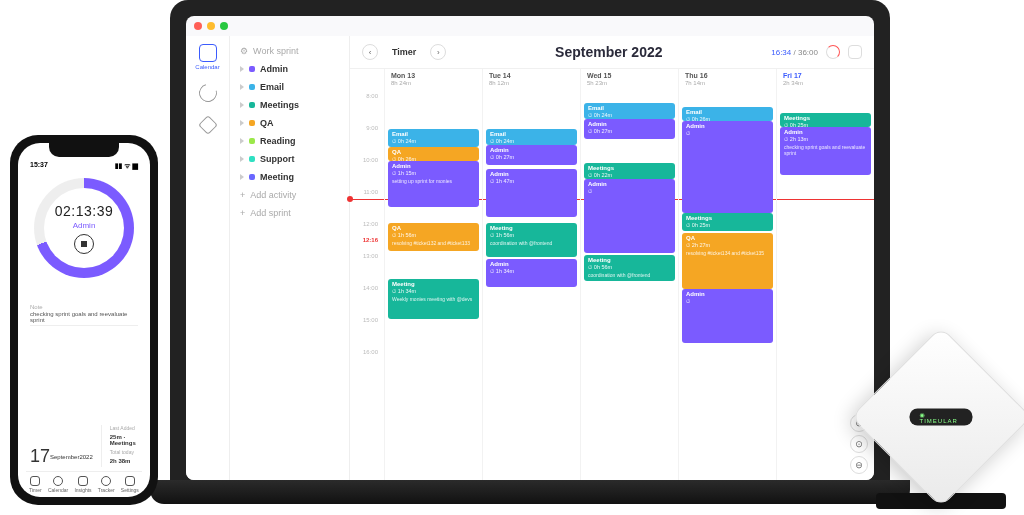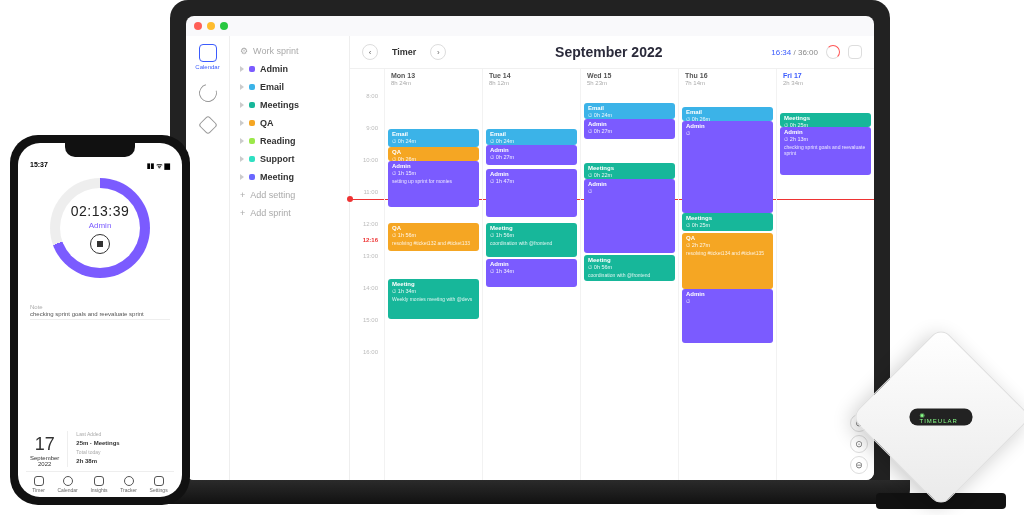--- a/index.html
+++ b/index.html
@@ -61,36 +61,36 @@
     .evt .n{font-weight:700;font-size:6px}
     .evt .t{opacity:.9}
     .evt .note{opacity:.85;font-size:5px;margin-top:1px}
     .nowline{position:absolute;left:0;right:0;top:130px;height:1px;background:#e33;}
     .nowline::before{content:"";position:absolute;left:-3px;top:-3px;width:6px;height:6px;border-radius:50%;background:#e33;}
 
     .zoom{position:absolute;right:6px;bottom:6px;display:flex;flex-direction:column;gap:3px;}
     .zoom div{width:18px;height:18px;border:1px solid #ddd;border-radius:50%;display:flex;align-items:center;justify-content:center;font-size:9px;color:#666;background:#fff;cursor:pointer}
 
     
-    .phone{position:absolute;left:10px;top:135px;width:180px;height:370px;background:#111;border-radius:28px;padding:8px;}
+    .phone{position:absolute;left:10px;top:135px;width:148px;height:370px;background:#111;border-radius:28px;padding:8px;}
     .phone-inner{background:#fff;border-radius:22px;height:100%;padding:18px 12px 8px;position:relative;overflow:hidden;}
     .notch{position:absolute;top:0;left:50%;transform:translateX(-50%);width:70px;height:14px;background:#111;border-radius:0 0 10px 10px;}
     .ph-status{display:flex;justify-content:space-between;font-size:7px;font-weight:600;margin-bottom:8px}
     .ring-wrap{display:flex;flex-direction:column;align-items:center;margin-top:4px}
     .ring{width:100px;height:100px;border-radius:50%;background:conic-gradient(#7b5bff 0 250deg,#eee 250deg 360deg);display:flex;align-items:center;justify-content:center}
     .ring-in{width:80px;height:80px;border-radius:50%;background:#fff;display:flex;flex-direction:column;align-items:center;justify-content:center}
     .timer{font-size:14px;font-weight:400;color:#222;letter-spacing:.5px}
     .tact{font-size:8px;color:#7b5bff;margin-top:2px}
     .stop{width:20px;height:20px;border:1.5px solid #333;border-radius:50%;display:flex;align-items:center;justify-content:center;margin-top:4px}
     .stop span{width:6px;height:6px;background:#333}
     .ph-note{margin-top:26px;font-size:6px;}
     .ph-note .lbl{color:#aaa;margin-bottom:1px}
     .ph-note .val{color:#555;border-bottom:1px solid #eee;padding-bottom:2px}
     .ph-bottom{position:absolute;bottom:30px;left:12px;right:12px;display:flex;gap:8px;font-size:6px;color:#777;align-items:flex-end}
-    .ph-date{display:flex;flex-direction:column;align-items:center;color:#333}
+    .ph-date{display:flex;flex-direction:row;align-items:center;color:#333}
     .ph-date .big{font-size:18px;font-weight:300}
     .ph-stats div{margin-bottom:3px}
     .ph-stats .l{color:#aaa;font-size:5px}
     .ph-stats .v{color:#333;font-weight:600}
     .ph-tabs{position:absolute;bottom:4px;left:8px;right:8px;display:flex;justify-content:space-around;font-size:5px;color:#666;border-top:1px solid #eee;padding-top:4px}
     .ph-tabs div{display:flex;flex-direction:column;align-items:center;gap:1px}
     .ph-tabs .ic{width:10px;height:10px;border:1px solid #555;border-radius:3px}
     .ph-tabs .ic.c{border-radius:50%}
 
     
@@ -165,21 +165,21 @@
                 <span>Support</span>
               </div>
               <div class="sb-group">
                 <span class="sb-caret"></span>
                 <span class="sb-dot" style="background:#6a67ff"></span>
                 <span>Meeting</span>
               </div>
             </div>
           <div class="sb-group muted sb-plus">
             <span>+</span>
-            <span>Add setting</span>
+            <span>Add activity</span>
           </div>
           <div class="sb-group muted sb-plus">
             <span>+</span>
             <span>Add sprint</span>
           </div>
         </div>
 
         <div class="main">
           <div class="topbar">
             <div class="navbtn">‹</div>

